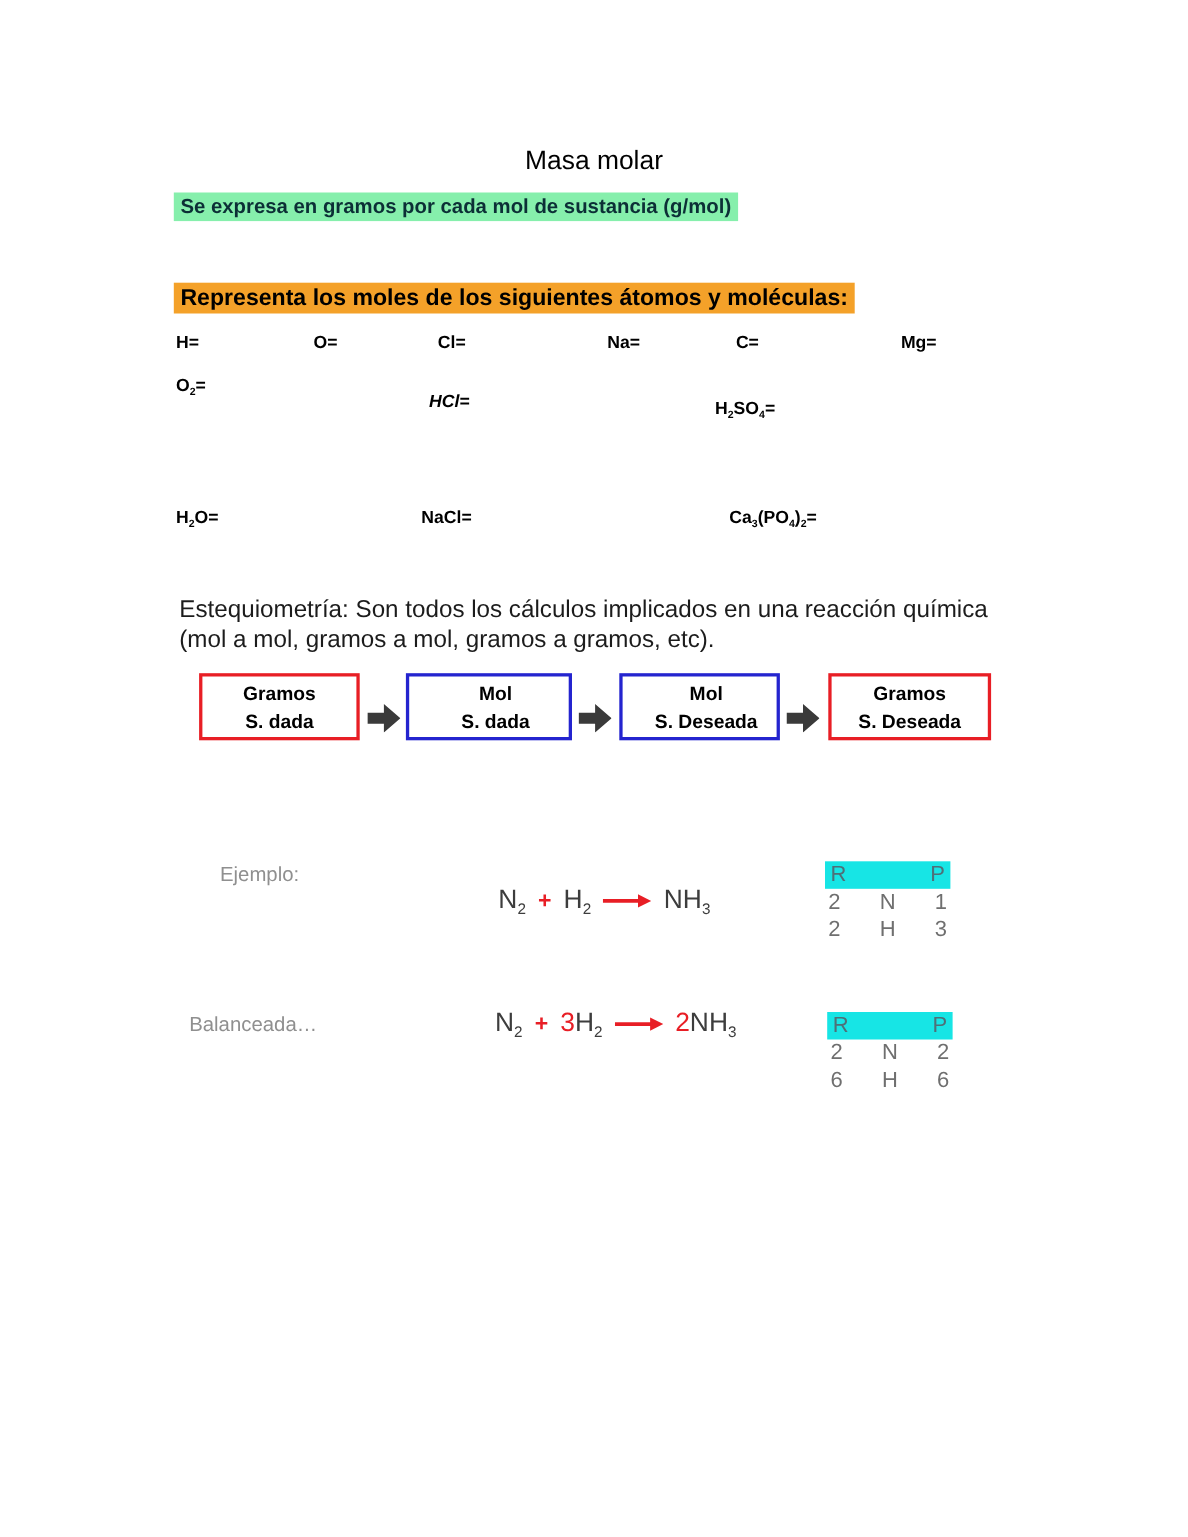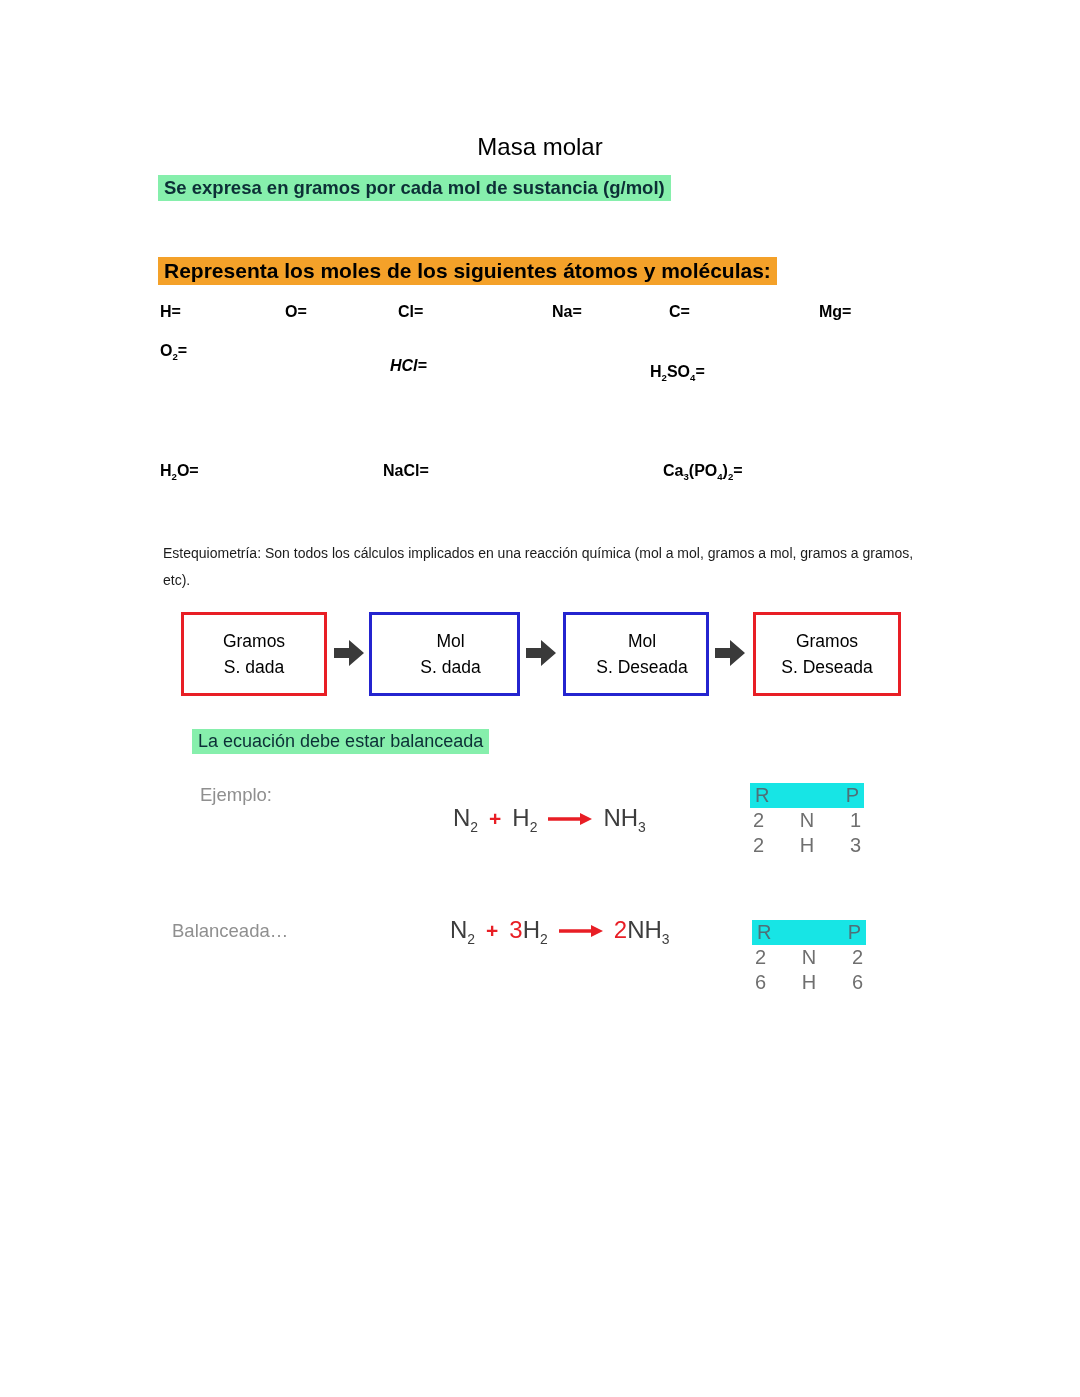--- a/index.html
+++ b/index.html
@@ -42,33 +42,33 @@
     color: #000;
     white-space: nowrap;
   }
   sub { font-size: 0.6em; }
 
   .para {
     position: absolute;
     left: 163px; top: 540px;
     width: 772px;
     margin: 0;
-    font-size: 14px;
+    font-size: 22px;
     line-height: 27px;
     color: #1c1c1c;
   }
 
   .fbox {
     position: absolute;
     top: 612px;
-    height: 84px;
+    height: 61px;
     box-sizing: border-box;
     display: flex; flex-direction: column;
     align-items: center; justify-content: center;
-    font-weight: normal; font-size: 17.5px; line-height: 26px;
+    font-weight: bold; font-size: 17.5px; line-height: 26px;
     color: #000; background: #fff;
     text-align: center;
   }
   .fbox.red  { border: 3px solid #e81e25; }
   .fbox.blue { border: 3px solid #2424cf; padding-left: 12px; }
 
   .block-arrow { position: absolute; top: 640px; }
 
   .note2 {
     left: 192px; top: 729px;
@@ -162,21 +162,20 @@
     <div>S. Deseada</div>
   </div>
   <svg class="block-arrow" style="left:715px;" width="30" height="26" viewBox="0 0 30 26">
     <path d="M0 8 h15 v-8 l15 13 l-15 13 v-8 h-15 z" fill="#3a3a3a"></path>
   </svg>
   <div class="fbox red" style="left:753px; width:148px;">
     <div>Gramos</div>
     <div>S. Deseada</div>
   </div>
 
-  <div class="abs hl-cyan note2">La ecuación debe estar balanceada</div>
 
   <span class="gray-label" style="left:200px; top:784px;">Ejemplo:</span>
 
   <div class="equation" style="left:453px; top:804px;">
     <span>N<sub>2</sub></span>
     <span class="eq-red eq-plus">+</span>
     <span>H<sub>2</sub></span>
     <svg class="eq-arrow" width="44" height="14" viewBox="0 0 44 14">
       <line x1="0" y1="7" x2="33" y2="7" stroke="#e81e25" stroke-width="3.4"></line>
       <path d="M32 1 L44 7 L32 13 z" fill="#e81e25"></path>

